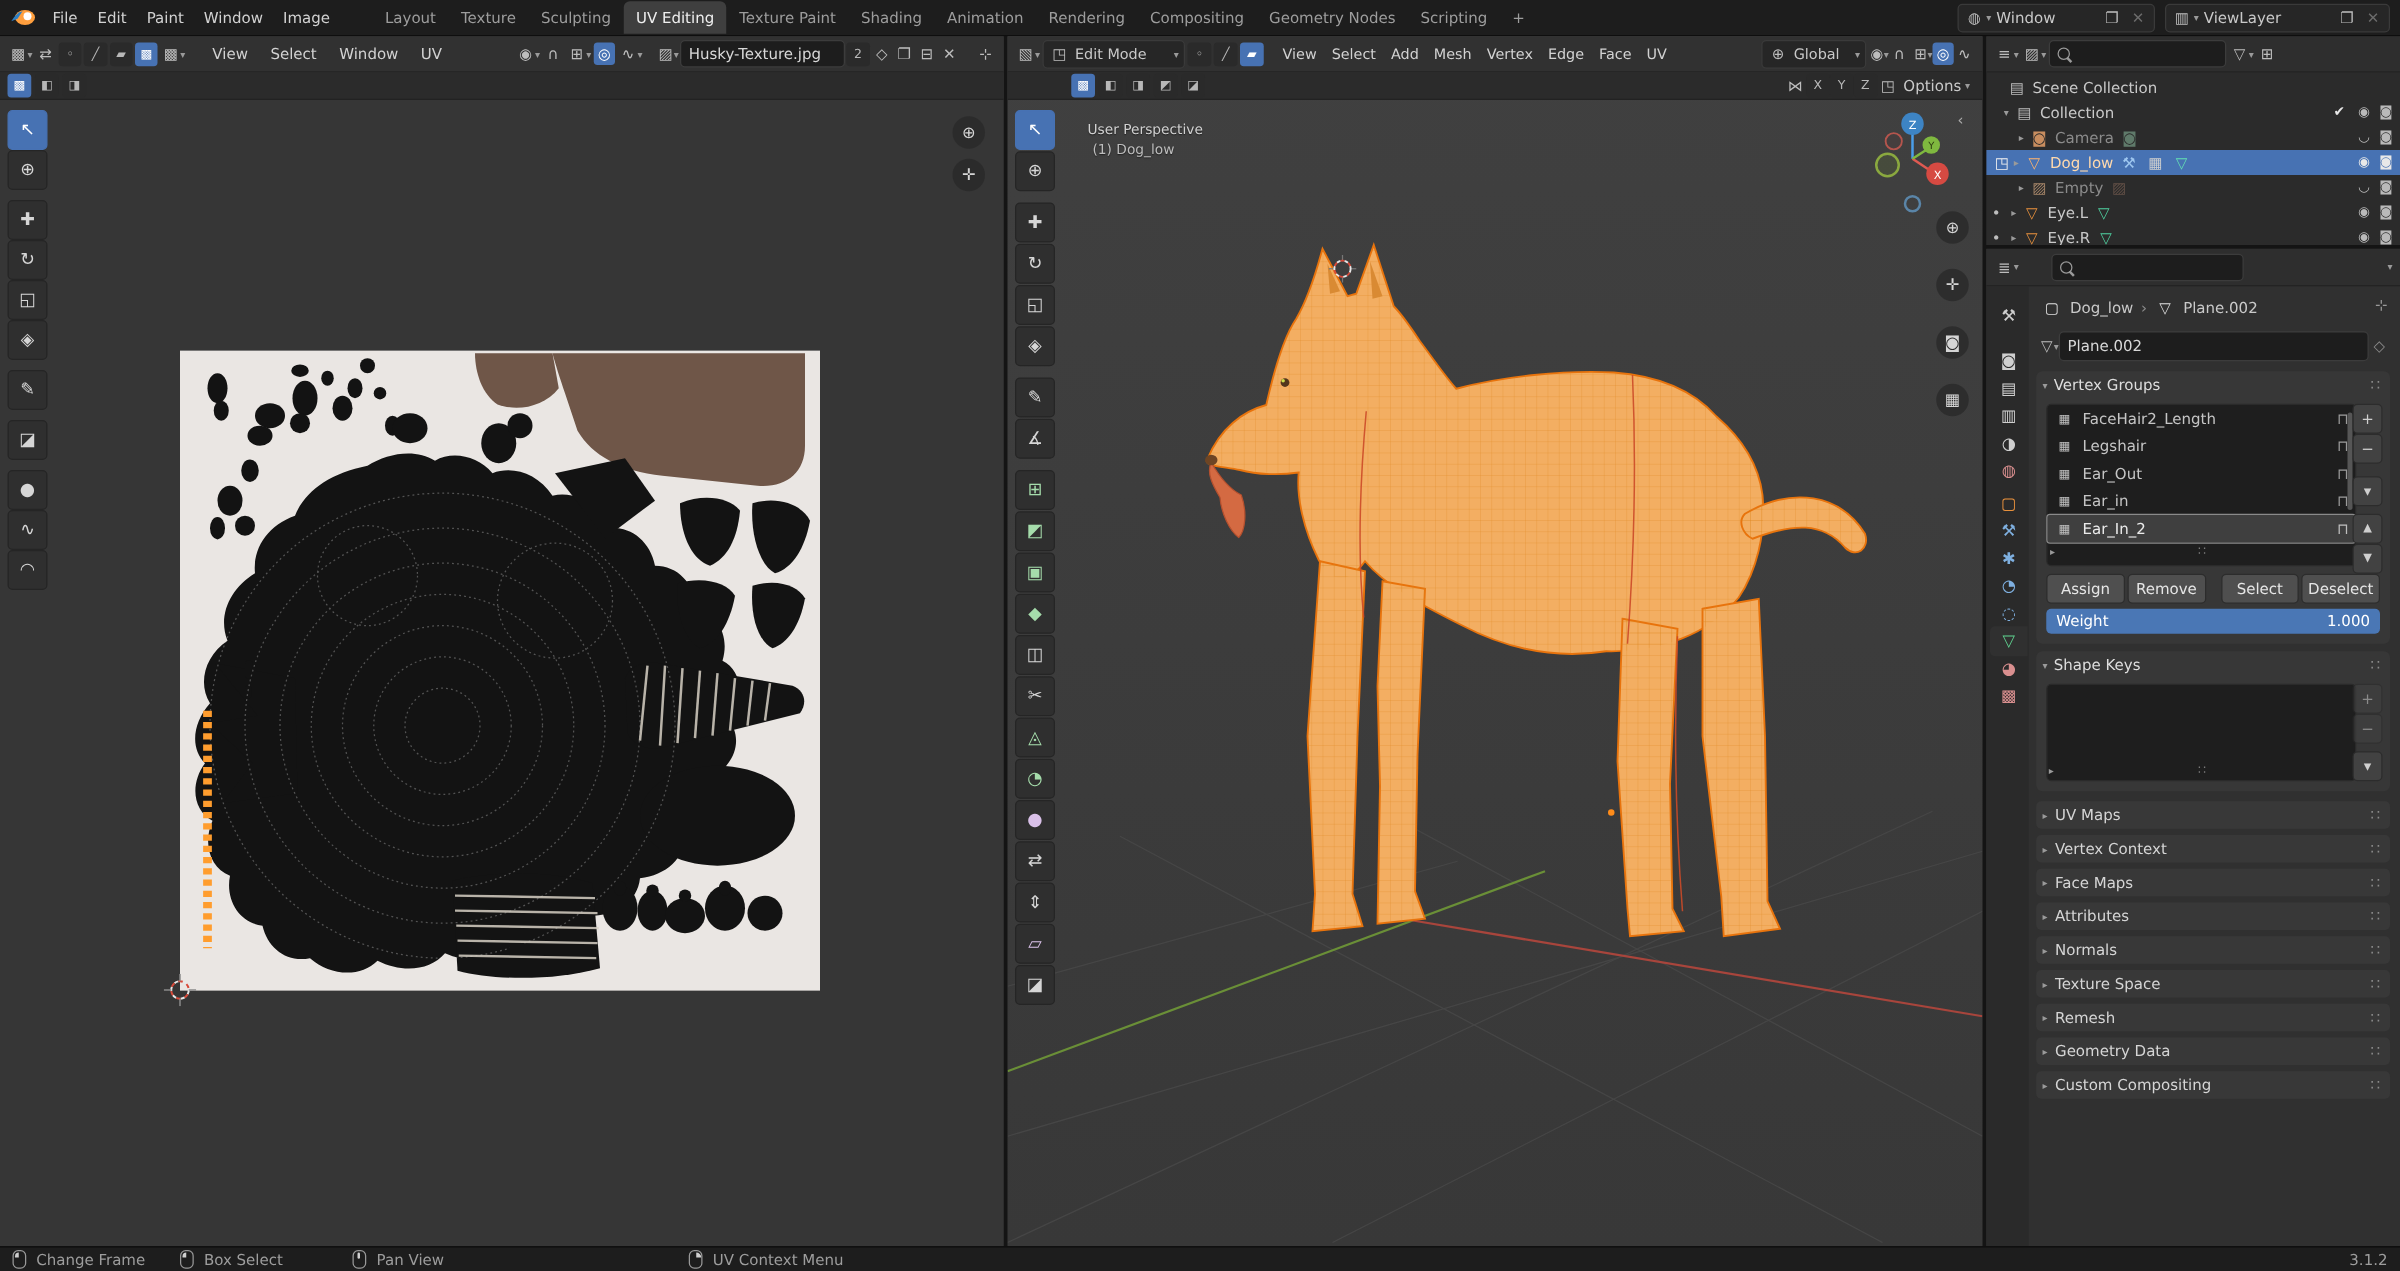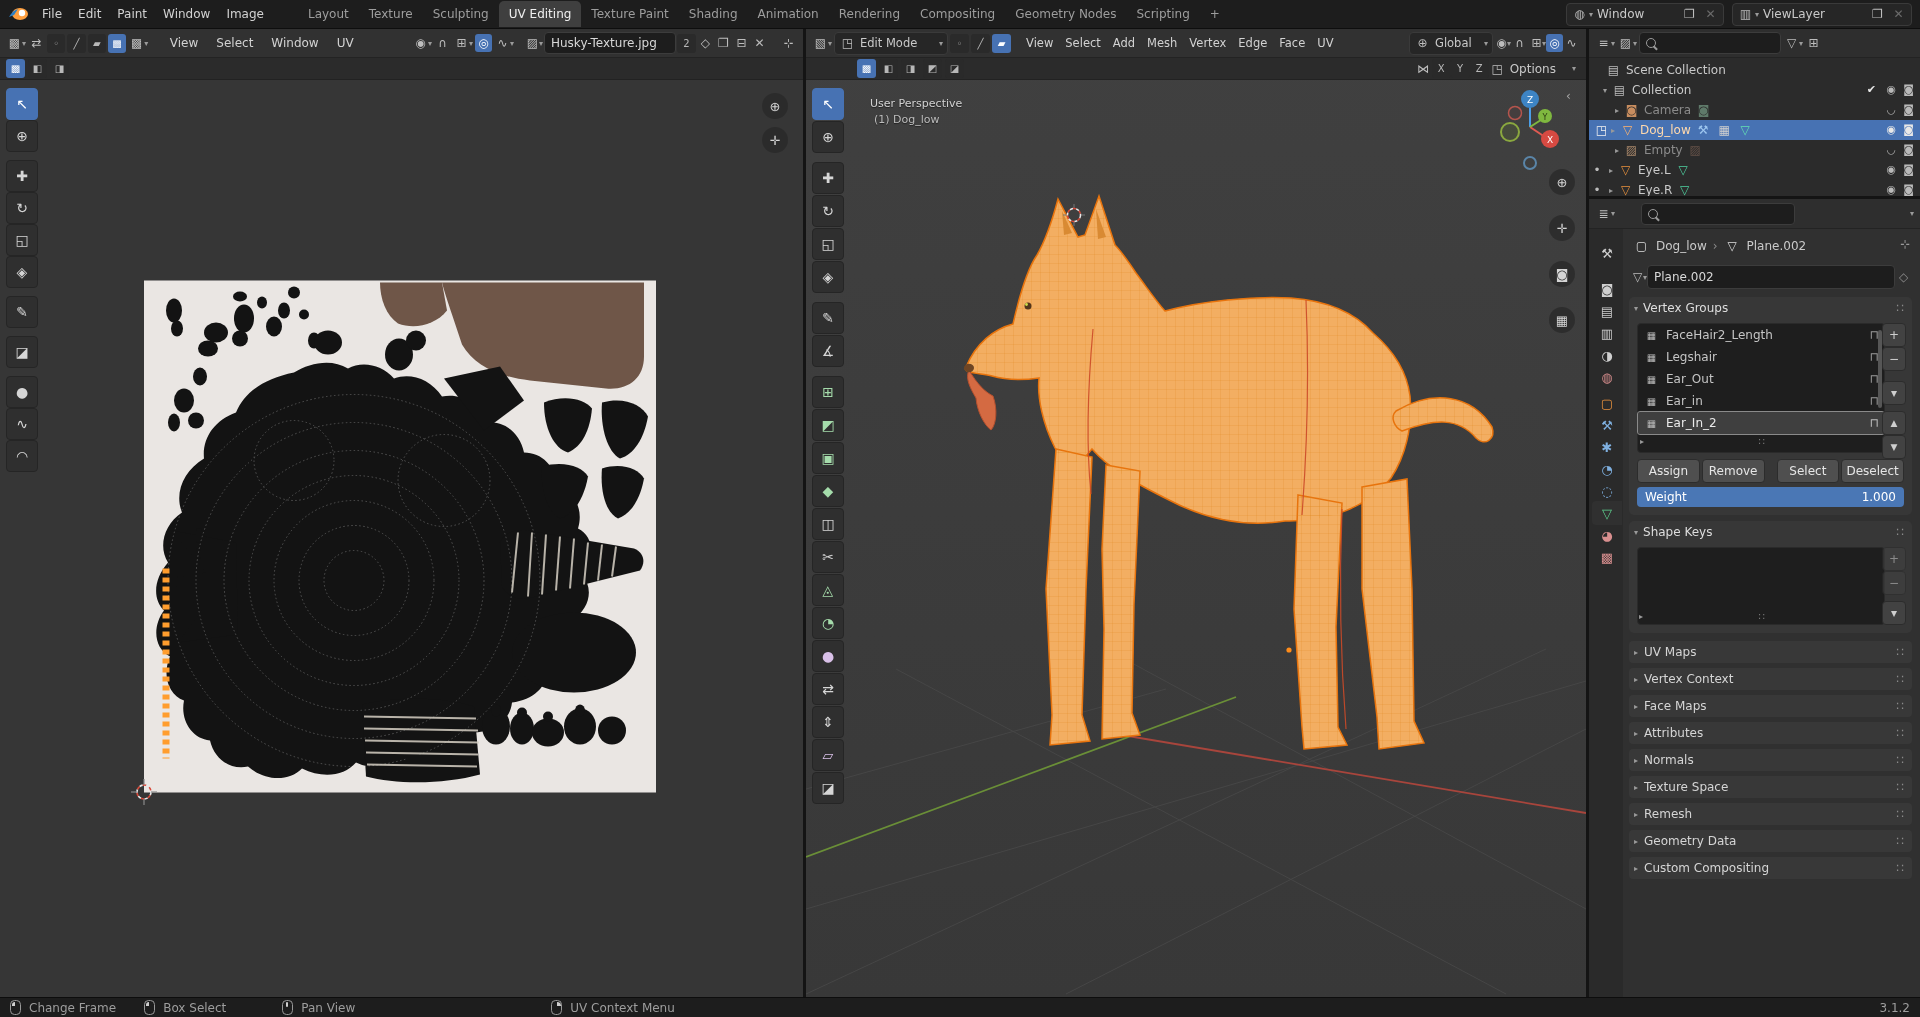--- a/index.html
+++ b/index.html
@@ -350,21 +350,21 @@
     <span class="mbtn">◧</span>
     <span class="mbtn">◨</span>
     <span class="mbtn">◩</span>
     <span class="mbtn">◪</span>
     <div style="margin-left:auto" class="row" style2="">
       <span class="ic">⋈</span>
       <span class="mbtn">X</span>
       <span class="mbtn">Y</span>
       <span class="mbtn">Z</span>
       <span class="ic">◳</span>
-      <div class="row" style="gap:19px;margin:0 4px">
+      <div class="row" style="gap:6px;margin:0 4px">
         <span>Options</span>
         <span class="dd">▾</span>
       </div>
     </div>
   </div>
 
   <svg class="abs" style="left:0;top:51px" width="780" height="917" viewBox="0 51 780 917">
     <g stroke="#464646" stroke-width="1">
       <line x1="0" y1="880" x2="780" y2="652"></line>
       <line x1="0" y1="965" x2="740" y2="620"></line>

